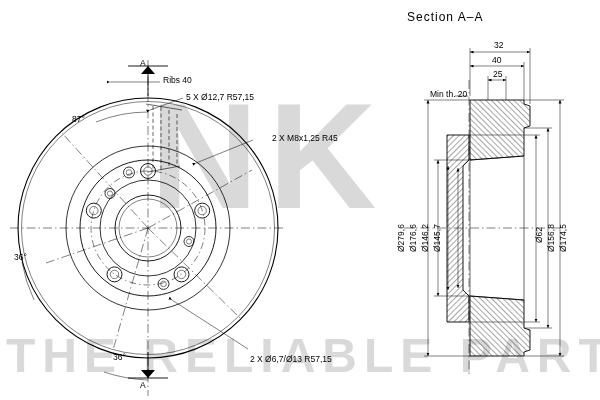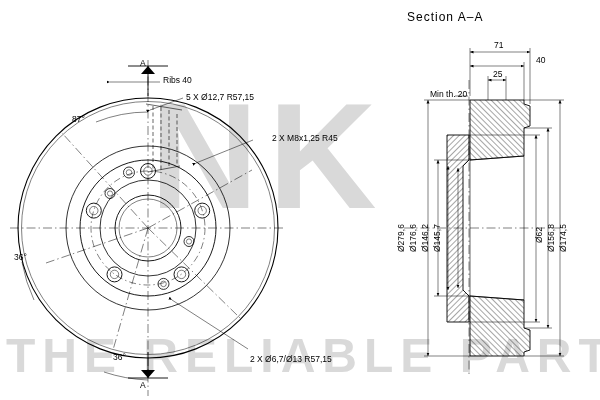--- a/index.html
+++ b/index.html
@@ -227,22 +227,22 @@
   <div class="lbl" style="left:186px;top:92px;text-align:center;">5 X Ø12,7 R57,15</div>
   <div class="lbl" style="left:272px;top:133px;">2 X M8x1,25 R45</div>
   <div class="lbl" style="left:250px;top:354px;">2 X Ø6,7/Ø13 R57,15</div>
 
   <div class="lbl" style="left:72px;top:114px;">87°</div>
   <div class="lbl" style="left:14px;top:252px;">36°</div>
   <div class="lbl" style="left:113px;top:352px;">36°</div>
 
   <div class="lbl" style="left:402px;top:89px;padding-left:28px;">Min th. 20</div>
 
-  <div class="lbl" style="left:494px;top:40px;">71</div>
-  <div class="lbl" style="left:492px;top:55px;margin-left:44px;">40</div>
+  <div class="lbl" style="left:494px;top:40px;">32</div>
+  <div class="lbl" style="left:492px;top:55px;">40</div>
   <div class="lbl" style="left:493px;top:69px;">25</div>
 
   <div class="lbl rot" style="left:396px;top:252px;">Ø279,6</div>
   <div class="lbl rot" style="left:408px;top:252px;">Ø176,6</div>
   <div class="lbl rot" style="left:420px;top:252px;">Ø146,2</div>
   <div class="lbl rot" style="left:432px;top:252px;">Ø145,7</div>
 
   <div class="lbl rot" style="left:534px;top:243px;">Ø62</div>
   <div class="lbl rot" style="left:546px;top:252px;">Ø156,8</div>
   <div class="lbl rot" style="left:558px;top:252px;">Ø174,5</div>

